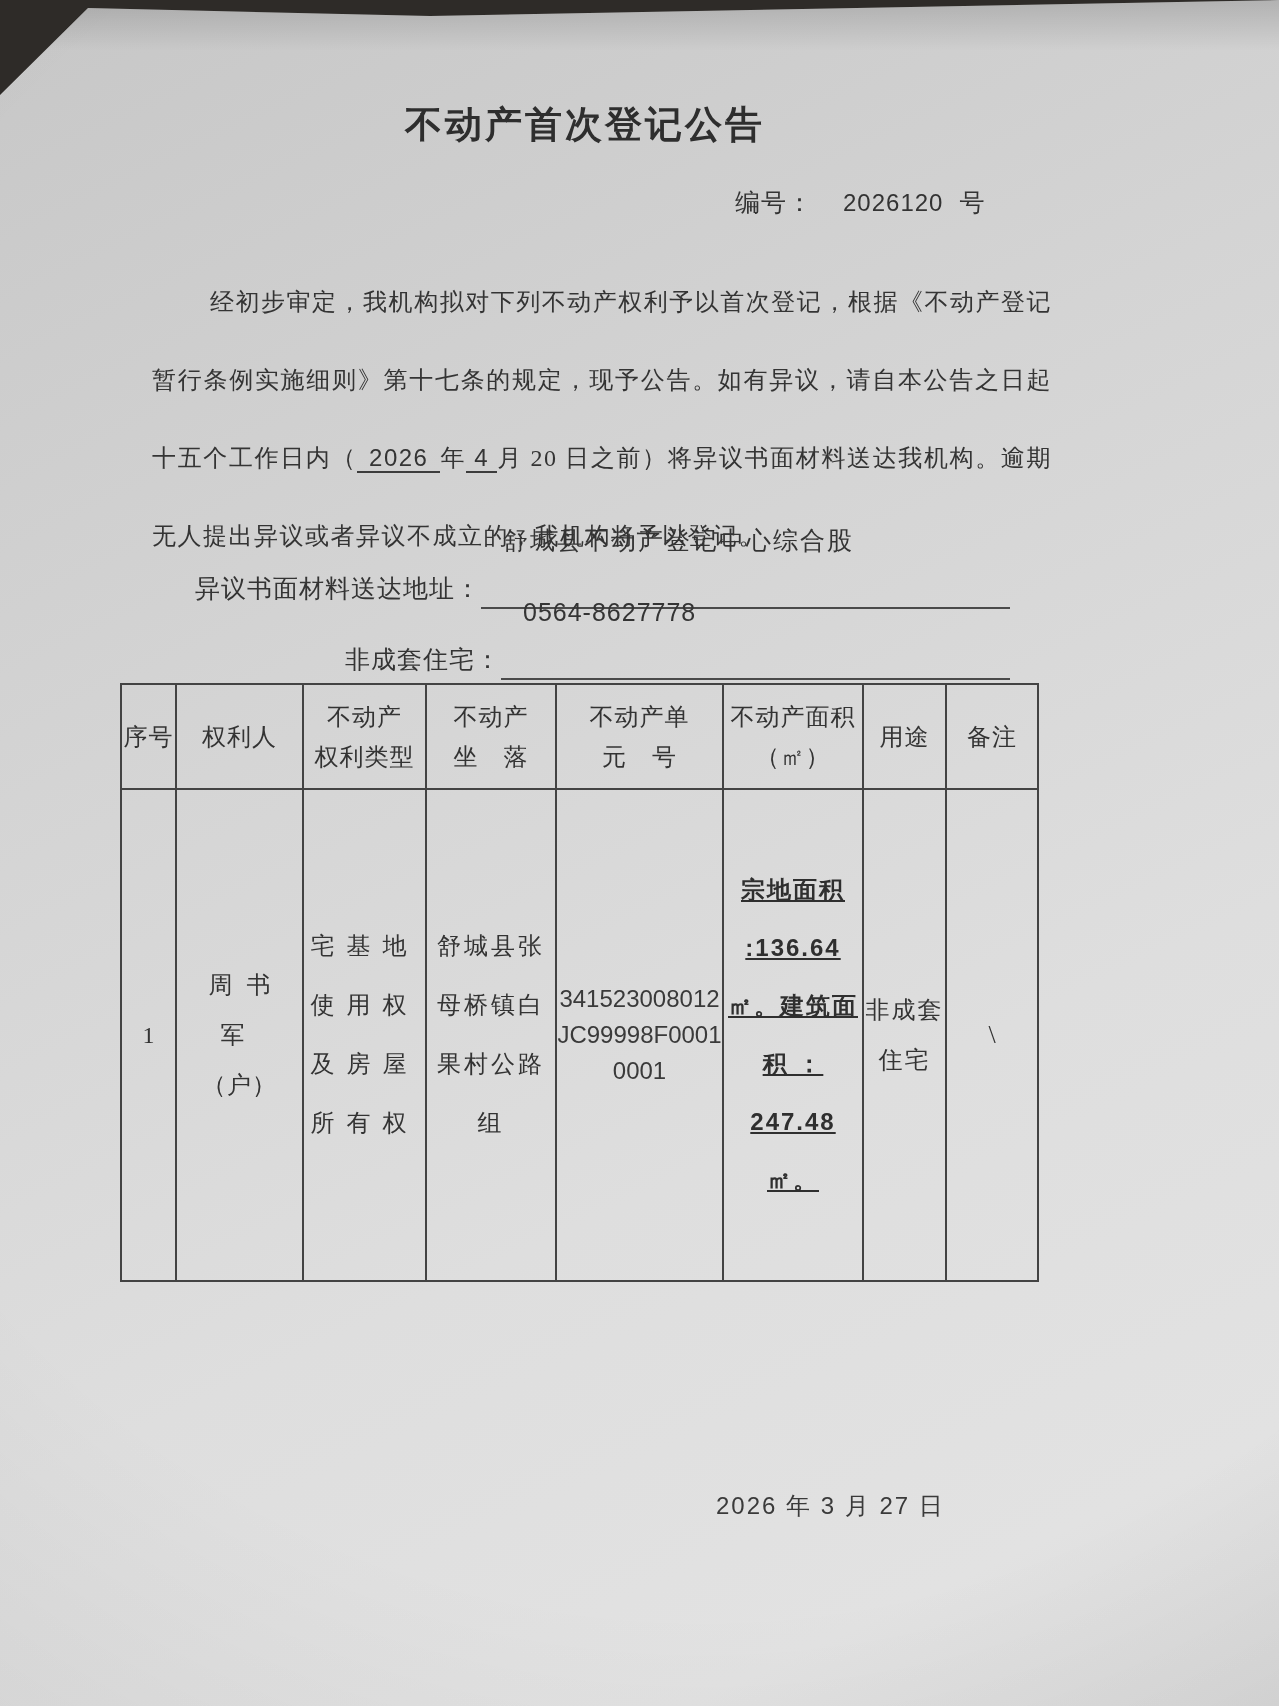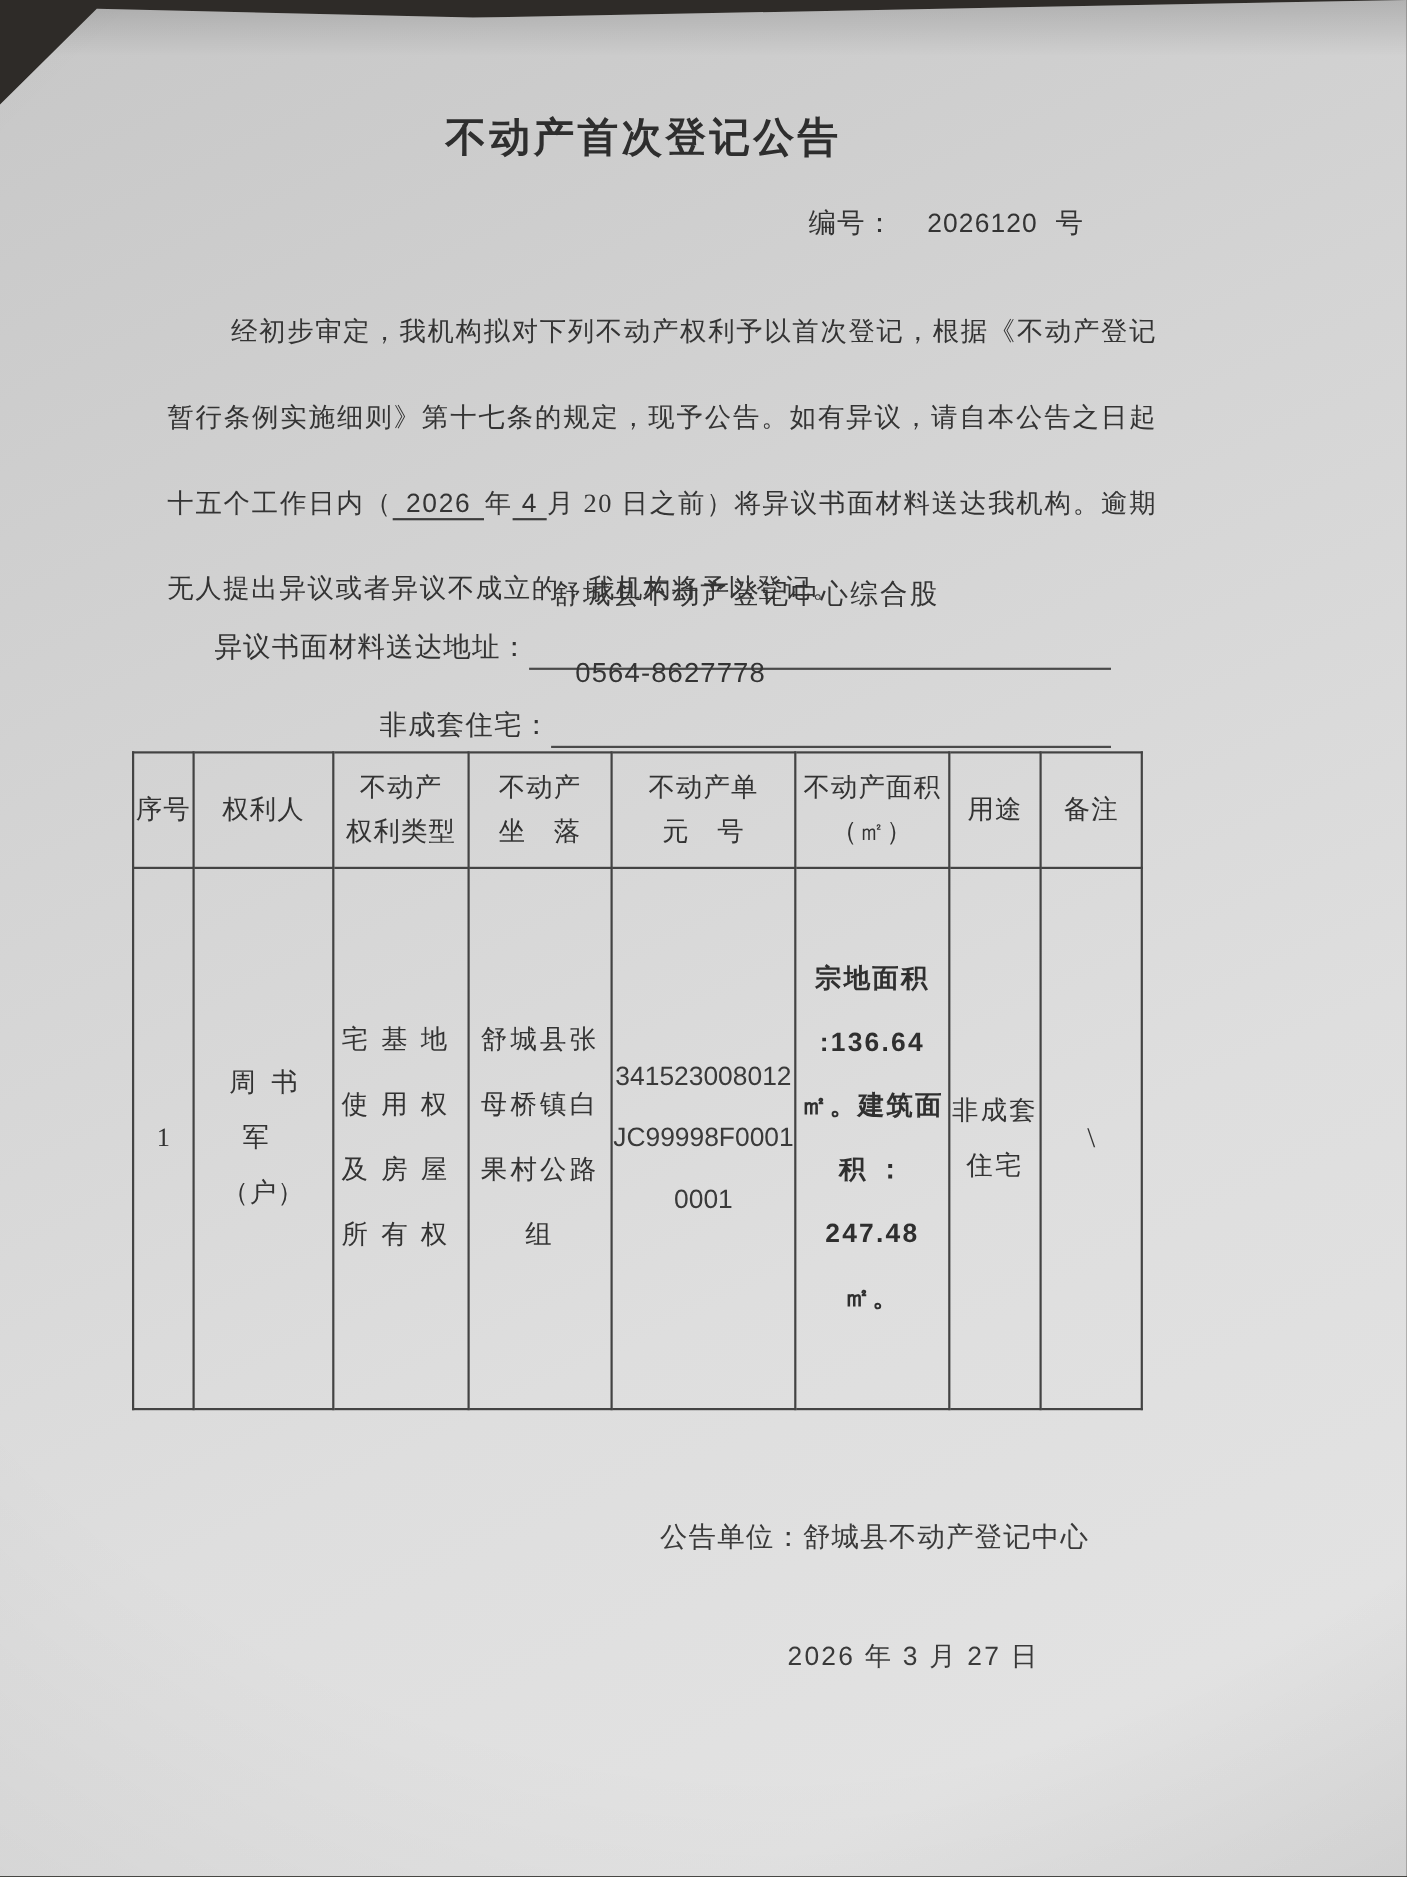--- a/index.html
+++ b/index.html
@@ -86,30 +86,30 @@
     word-break: break-all; text-align: center;
     padding: 0 4px;
   }
   .cell-location {
     letter-spacing: 3px; line-height: 59px;
     word-break: break-all; text-align: center;
     padding: 0 8px;
   }
   .cell-unit {
     font-family: "Liberation Sans", "DejaVu Sans", sans-serif;
-    font-size: 24px; line-height: 56px;
+    font-size: 24px; line-height: 36px;
     word-break: break-all; text-align: left;
     padding: 0 6px; color: #3a3a3a;
   }
   .cell-area {
     font-family: "Liberation Sans", "DejaVu Sans", sans-serif;
     font-weight: 600; font-size: 24px; line-height: 58px;
     text-align: justify; letter-spacing: 2px;
     overflow-wrap: break-word;
-    padding: 0 11px; color: #2f2f2f;
+    padding: 0 11px; color: #2f2f2f; text-decoration: underline;
   }
   .cell-usage { letter-spacing: 2px; line-height: 50px; padding: 0 1px; word-break: break-all; border-radius: 12px; }
   .cell-remark { font-size: 26px; }
   .issuer-line {
     position: absolute; top: 1380px; left: 600px;
     font-size: 25px; letter-spacing: 1px; color: #3a3a3a;
   }
   .date-line {
     position: absolute; top: 1490px; left: 716px;
     font-size: 24px; letter-spacing: 2px; color: #3a3a3a;
@@ -182,19 +182,16 @@
       <td class="cell-right-type">宅基地使用权及房屋所有权</td>
       <td class="cell-location">舒城县张母桥镇白果村公路组</td>
       <td class="cell-unit">341523008012JC99998F00010001</td>
       <td class="cell-area">宗地面积 :136.64 ㎡。建筑面积 ： 247.48 ㎡。</td>
       <td class="cell-usage">非成套住宅</td>
       <td class="cell-remark">\</td>
     </tr>
   </tbody>
     </table>
 
-  <div class="issuer-line">
-    <span>公告单位：</span><span>舒城县不动产登记中心</span>
-  </div>
 
   <div class="date-line">2026 年 3 月 27 日</div>
 
 </div>
 
 </body></html>

